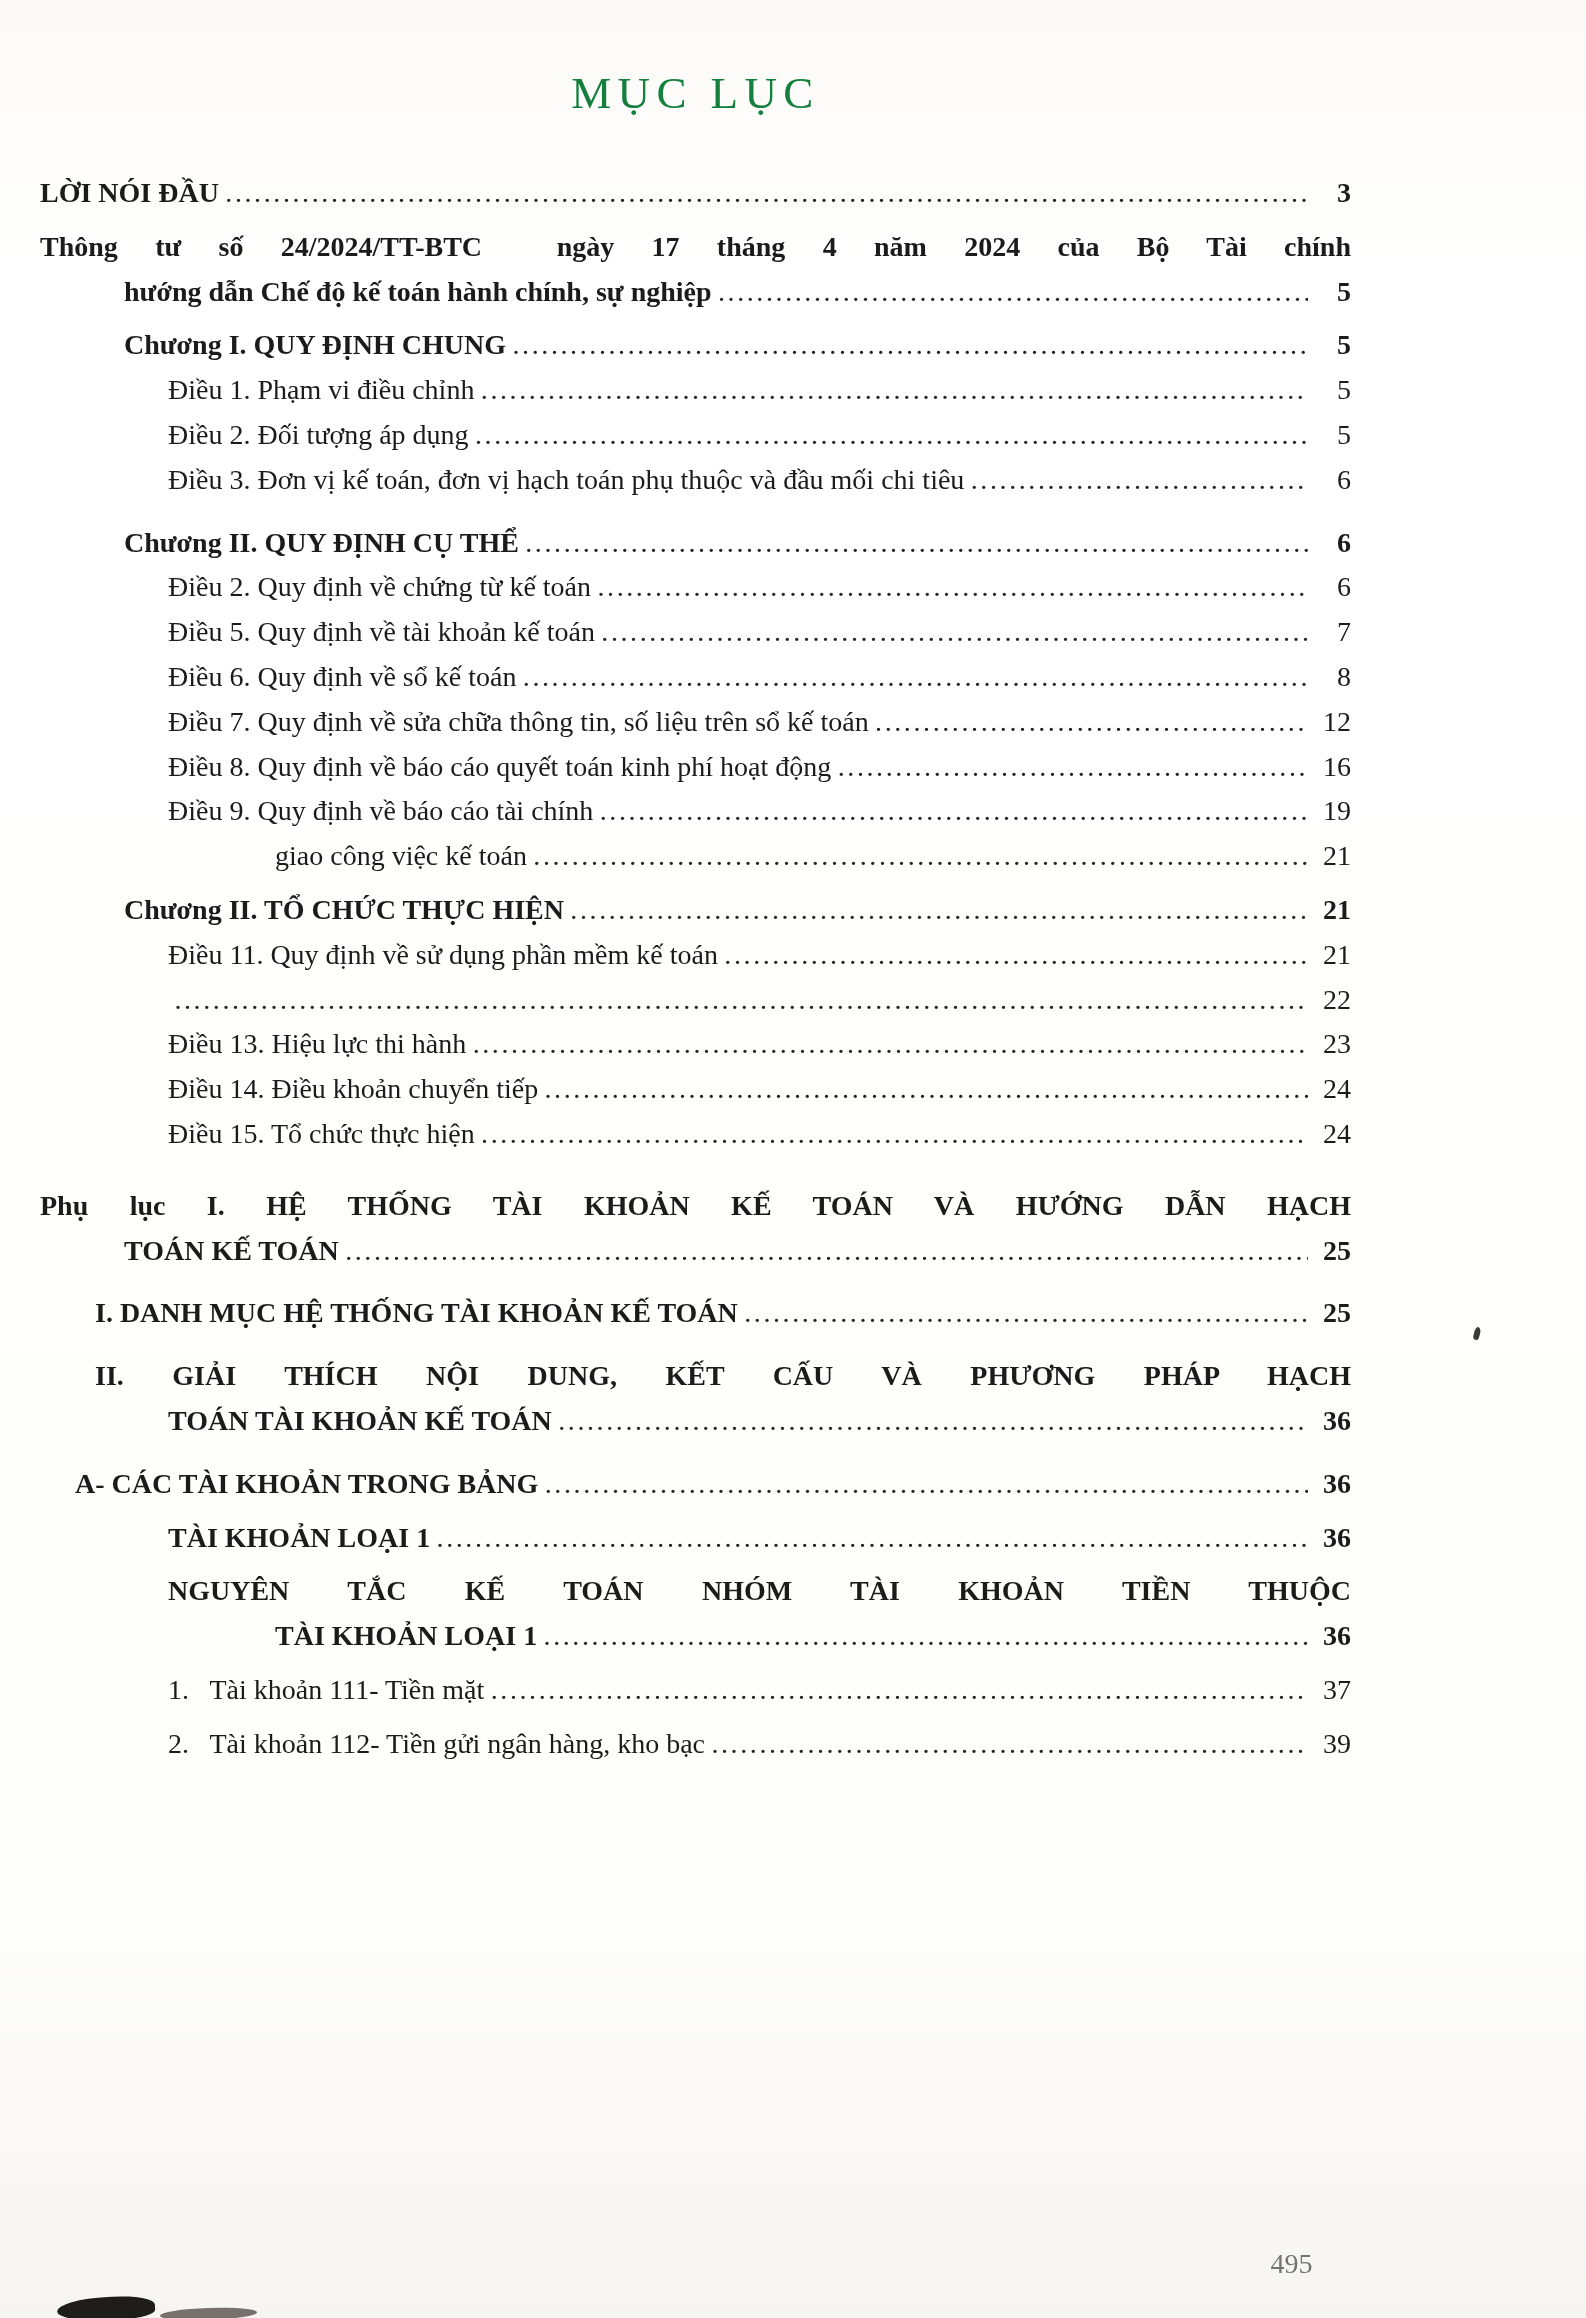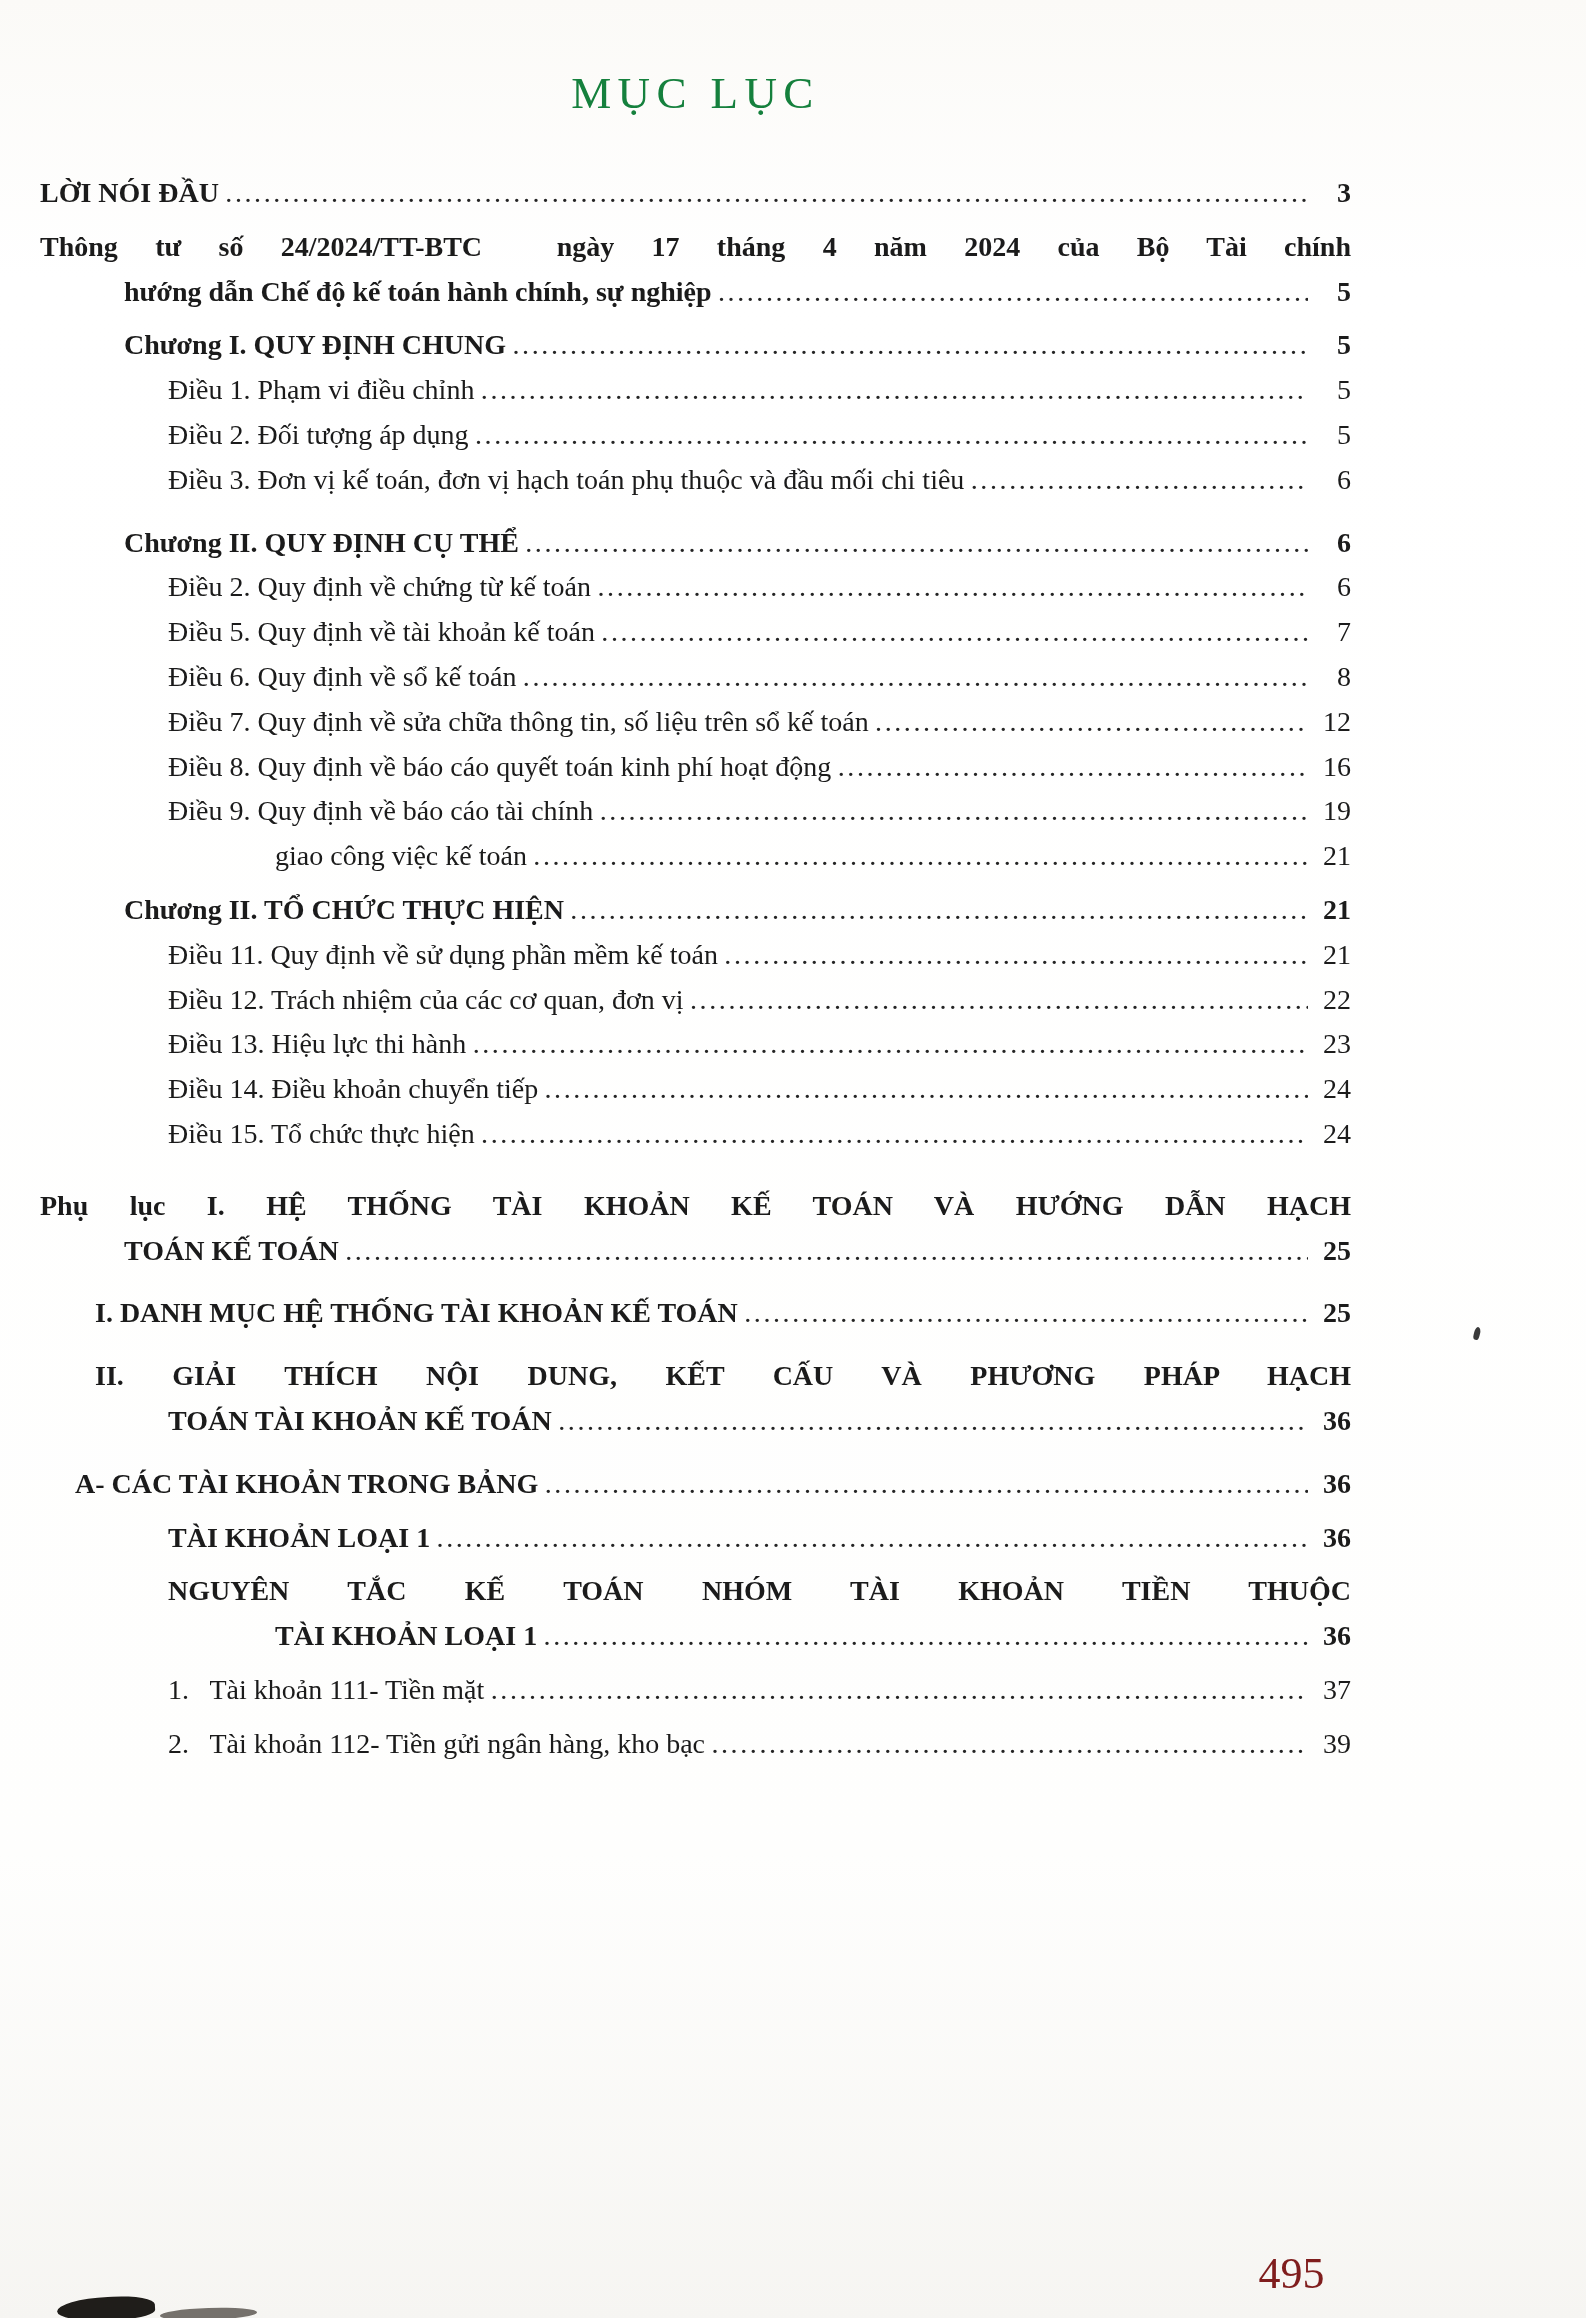--- a/index.html
+++ b/index.html
@@ -29,21 +29,21 @@
   .iE{padding-left:235px}
   .label{white-space:pre-wrap;flex:0 0 auto;max-width:100%;}
   .leader{flex:1 1 auto;overflow:hidden;white-space:nowrap;padding:0 5.2px 0 6.4px;font-weight:normal;color:#232323;}
   .leader::after{
     content:"........................................................................................................................................................................................................";
     letter-spacing:2.6px;font-size:28px;
   }
   .pagenum{flex:0 0 auto;min-width:43px;text-align:right;}
   .footer-page{
     position:absolute;left:1253px;top:2248px;width:77px;text-align:center;
-    font-size:44px;color:#7f1d1d;
+    font-size:28px;color:#737373;
   }
   .speck{
     position:absolute;left:1474px;top:1327px;width:6.4px;height:13px;
     background:#3a3a3a;border-radius:60% 60% 40% 55%/60% 60% 42% 42%;
     transform:rotate(14deg);
   }
   .smudge{
     position:absolute;left:57px;top:2297px;width:98px;height:23px;
     background:#1f1d1a;border-radius:55% 45% 35% 50%;transform:rotate(-3deg);
   }
@@ -166,21 +166,20 @@
       </div>
       <div class="entry">
         <div class="line last iD">
           <span class="label">Điều 11. Quy định về sử dụng phần mềm kế toán</span>
           <span class="leader"></span>
           <span class="pagenum">21</span>
         </div>
       </div>
       <div class="entry">
         <div class="line last iD">
-          <span class="label">Điều 12. Trách nhiệm của các cơ quan, đơn vị</span>
           <span class="leader"></span>
           <span class="pagenum">22</span>
         </div>
       </div>
       <div class="entry">
         <div class="line last iD">
           <span class="label">Điều 13. Hiệu lực thi hành</span>
           <span class="leader"></span>
           <span class="pagenum">23</span>
         </div>

